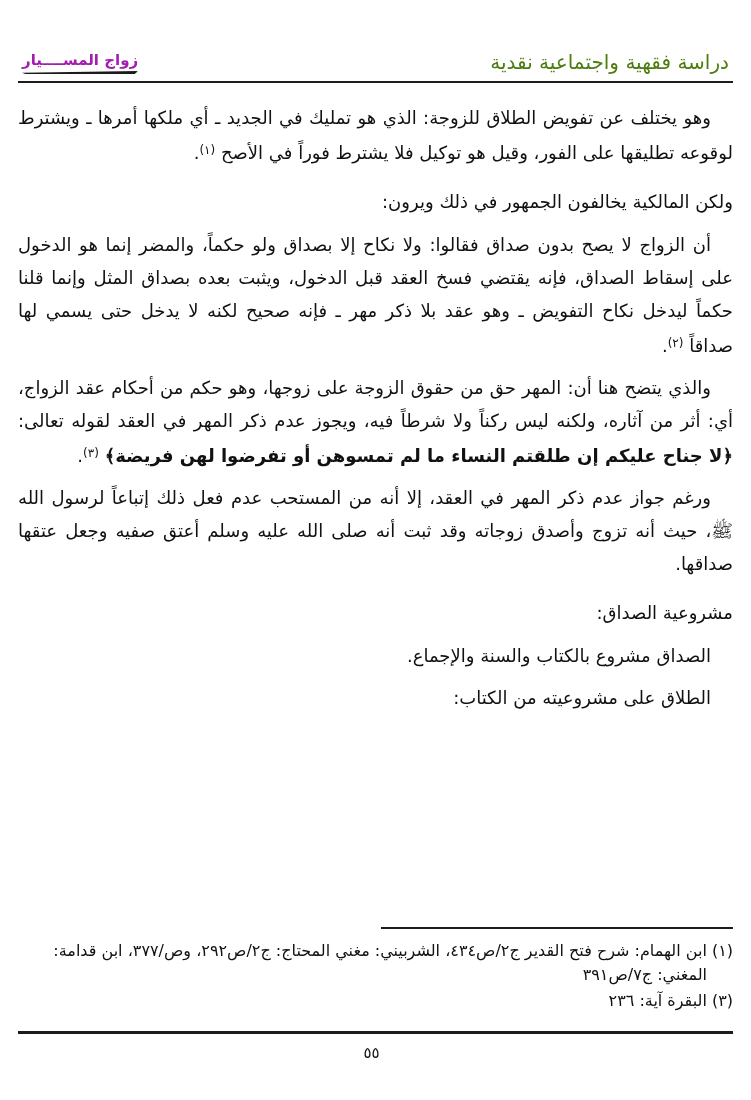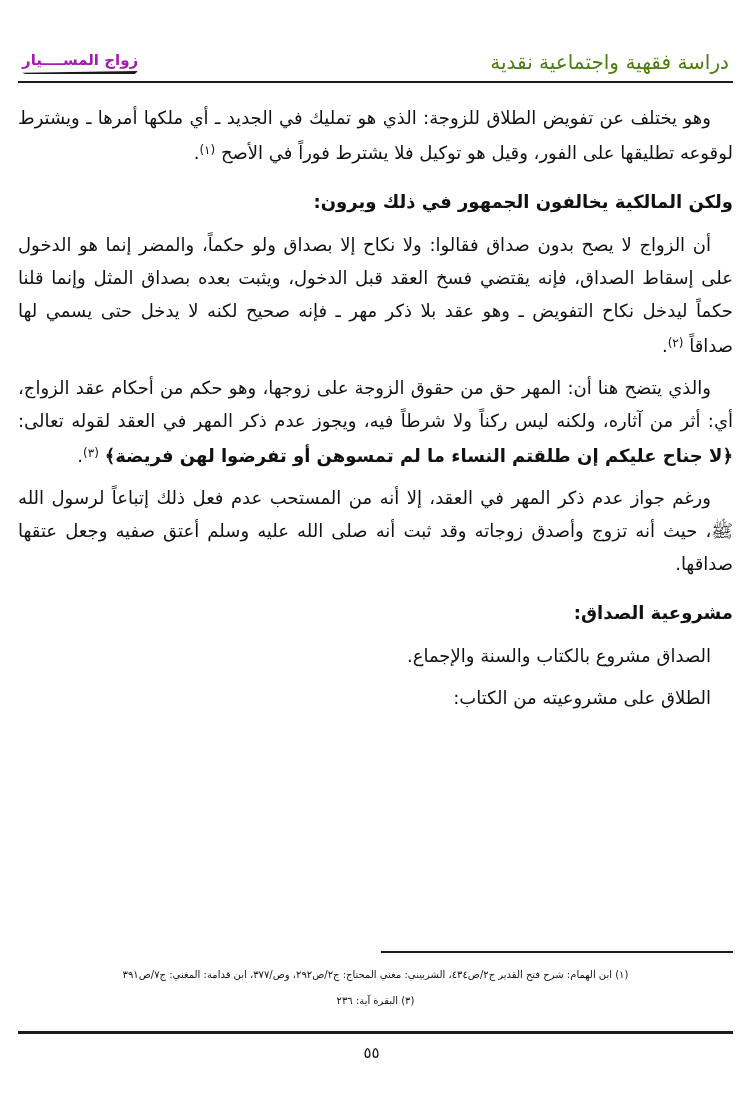--- a/index.html
+++ b/index.html
@@ -62,21 +62,21 @@
     font-size: 18px;
     line-height: 33px;
     text-align: justify;
   }
   .para {
     margin: 0 0 9px 0;
     text-indent: 22px;
   }
   .section-heading {
     font-size: 18px;
-    font-weight: bold;
+    font-weight: normal;
     margin: 16px 0 10px 0;
     text-indent: 0;
   }
   .quran-verse {
     font-weight: bold;
   }
   .fn-ref {
     font-size: 12px;
     vertical-align: 5px;
     font-weight: normal;
@@ -87,23 +87,23 @@
   }
   .fn-rule {
     width: 352px;
     border: none;
     border-top: 2px solid #1c1c1c;
     margin: 0 0 10px auto; 
     margin-right: 0;
     margin-left: auto;
   }
   .footnote {
-    font-size: 10px;
+    font-size: 16px;
     line-height: 24px;
-    text-align: center;
+    text-align: right;
     padding-right: 26px;
     text-indent: -26px;
     margin: 0 0 2px 0;
     color: #111;
   }
   
   .bottom-rule {
     border: none;
     border-top: 3px solid #1c1c1c;
     margin: 16px 0 0 0;

